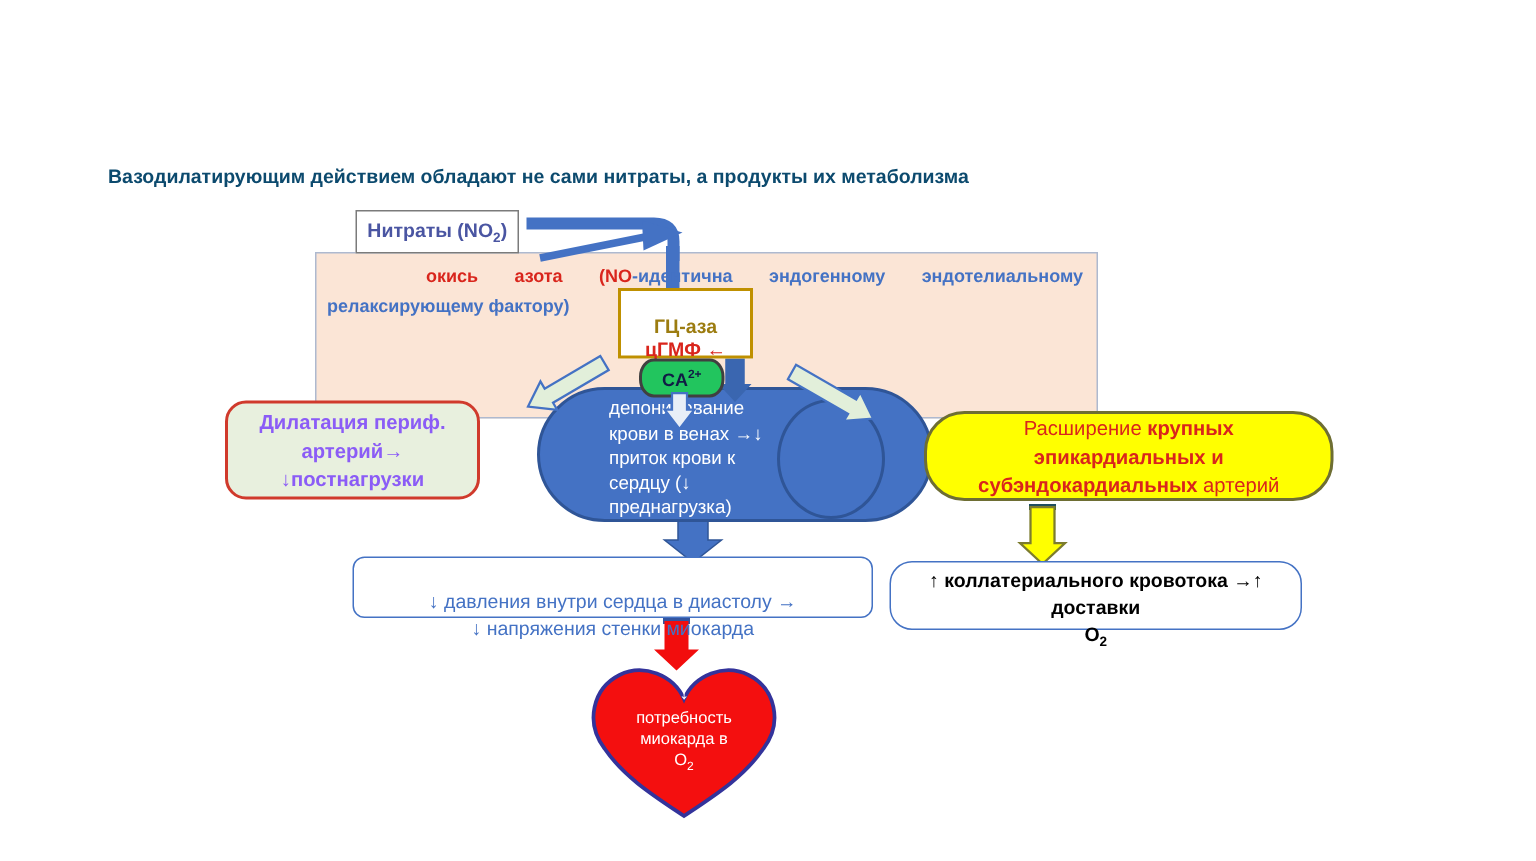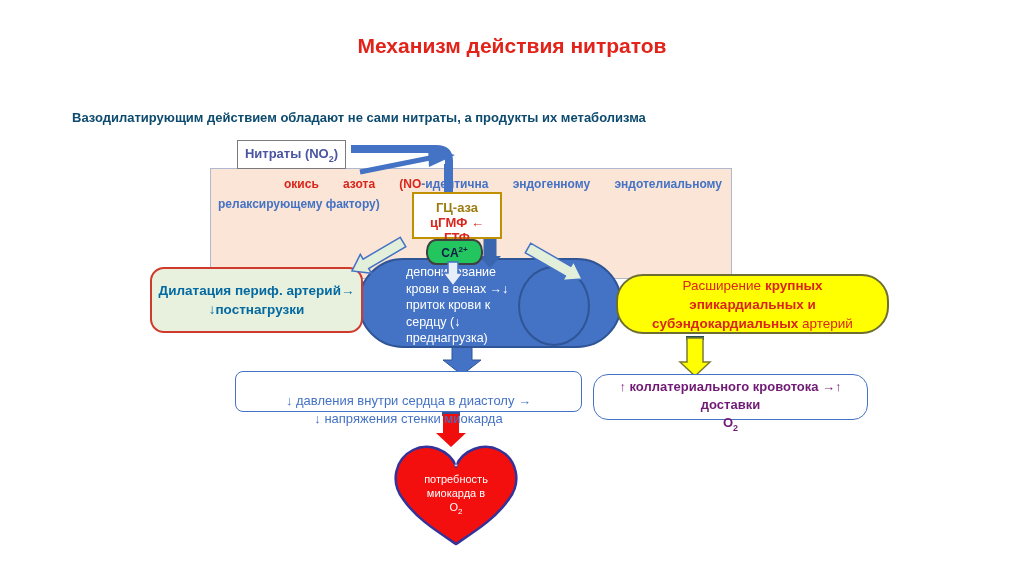--- a/index.html
+++ b/index.html
@@ -16,65 +16,64 @@
     display:flex;align-items:center;justify-content:center;color:#4a55a2;font-size:13px;font-weight:600;}
   #nitrates-box sub{font-size:9px;}
 
   #peach-box{left:210px;top:168px;width:520px;height:109px;background:#fbe5d6;border:1px solid #aeb9cf;}
   #peach-text{left:218px;top:174px;width:504px;font-size:12px;font-weight:700;line-height:20px;}
   #peach-line1{text-align:justify;text-align-last:justify;padding-left:66px;}
   #peach-line2{text-align:left;}
   .red-t{color:#d9251c;} .blue-t{color:#4472c4;}
 
   #enzyme-box{left:412px;top:192px;width:90px;height:47px;background:#fff;border:2px solid #bf9000;
-    text-align:center;font-size:13px;font-weight:600;line-height:15px;padding-top:6px;box-sizing:border-box;}
+    text-align:center;font-size:13px;font-weight:600;line-height:15px;padding-top:16px;box-sizing:border-box;}
   .olive-t{color:#9c7c10;}
 
   #calcium-cylinder{left:426px;top:239px;width:57px;height:26px;background:#22c55e;border:2px solid #404040;
     border-radius:10px/12px;box-sizing:border-box;display:flex;align-items:center;justify-content:center;
     color:#101c45;font-weight:700;font-size:12px;}
   #calcium-cylinder sup{font-size:8px;}
 
-  #dilation-box{left:150px;top:267px;width:213px;height:66px;background:#e8f0de;border:2px solid #d03a2c;
+  #dilation-box{left:150px;top:267px;width:170px;height:66px;background:#e8f0de;border:2px solid #d03a2c;
     border-radius:14px;box-sizing:border-box;display:flex;align-items:center;justify-content:center;
-    text-align:center;color:#0369a1;font-size:13.5px;font-weight:600;line-height:19px;white-space:pre-line;}
+    text-align:center;color:#8b5cf6;font-size:13.5px;font-weight:600;line-height:19px;white-space:pre-line;}
 
   #stadium{left:358px;top:258px;width:264px;height:90px;background:#4472c4;border:2px solid #2f5597;
     border-radius:46px;box-sizing:border-box;}
   #coronary-circle{position:absolute;left:158px;top:6px;width:68px;height:76px;border:2px solid #2f5597;
     border-radius:50%;}
   #stadium-text{position:absolute;left:46px;top:4px;width:170px;color:#ffffff;font-size:12.5px;
     line-height:16.5px;white-space:pre-line;font-weight:400;}
 
   #expansion-box{left:616px;top:274px;width:273px;height:60px;background:#ffff00;border:2.5px solid #6e6e33;
     border-radius:27px;box-sizing:border-box;display:flex;align-items:center;justify-content:center;
     text-align:center;color:#d9251c;font-size:13.5px;line-height:19px;padding:0 14px;}
   #expansion-box b{font-weight:700;} #expansion-box span{font-weight:400;}
 
   #pressure-box{left:235px;top:371px;width:347px;height:41px;background:#fff;border:1.5px solid #4472c4;
     border-radius:8px;box-sizing:border-box;text-align:center;color:#4472c4;font-size:13px;
     line-height:18px;white-space:pre-line;padding-top:2px;}
 
   #collateral-box{left:593px;top:374px;width:275px;height:46px;background:#fff;border:1.5px solid #4472c4;
-    border-radius:15px;box-sizing:border-box;text-align:center;color:#701a75;font-size:13px;font-weight:600;
+    border-radius:15px;box-sizing:border-box;text-align:center;color:#000000;font-size:13px;font-weight:600;
     line-height:18px;padding-top:3px;}
   #collateral-box sub{font-size:9px;}
 
   #heart-wrap{left:392px;top:440px;width:128px;height:106px;}
   #heart-text{position:absolute;left:0;top:12px;width:128px;text-align:center;color:#ffffff;
     font-size:11px;line-height:14px;}
   #heart-text .dn{font-size:13px;line-height:20px;}
   #heart-text sub{font-size:8px;}
 </style>
 </head>
 <body>
 
 <div id="canvas">
 
-  <div class="abs" id="title">Механизм действия нитратов</div>
   <div class="abs" id="subtitle">Вазодилатирующим действием обладают не сами нитраты, а продукты их метаболизма</div>
 
   <div class="abs z1" id="peach-box"></div>
 
   <svg class="layer z2">
     <polygon points="452,338 452,360 443,360 462,375 481,360 472,360 472,338" fill="#4472c4" stroke="#2f5597" stroke-width="1"></polygon>
     <rect x="686" y="336" width="18" height="4" fill="#1f4e5f"></rect>
     <polygon points="687,338 687,362 680,362 695,376 710,362 703,362 703,338" fill="#ffff00" stroke="#7c7c2e" stroke-width="1.5"></polygon>
     <rect x="442" y="412" width="18" height="4" fill="#3355a0"></rect>
     <polygon points="443,414 443,433 436,433 451,447 466,433 459,433 459,414" fill="#f20d0d"></polygon>

